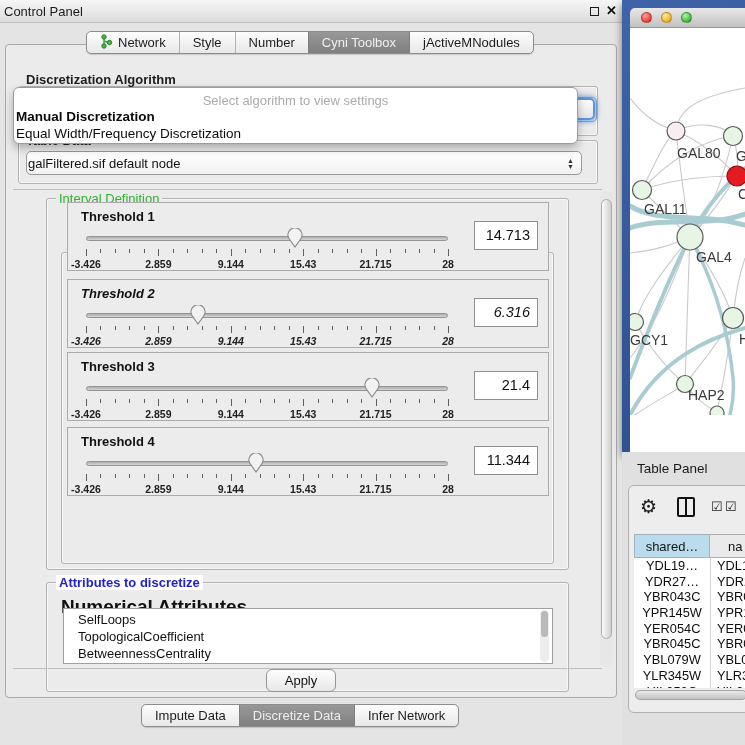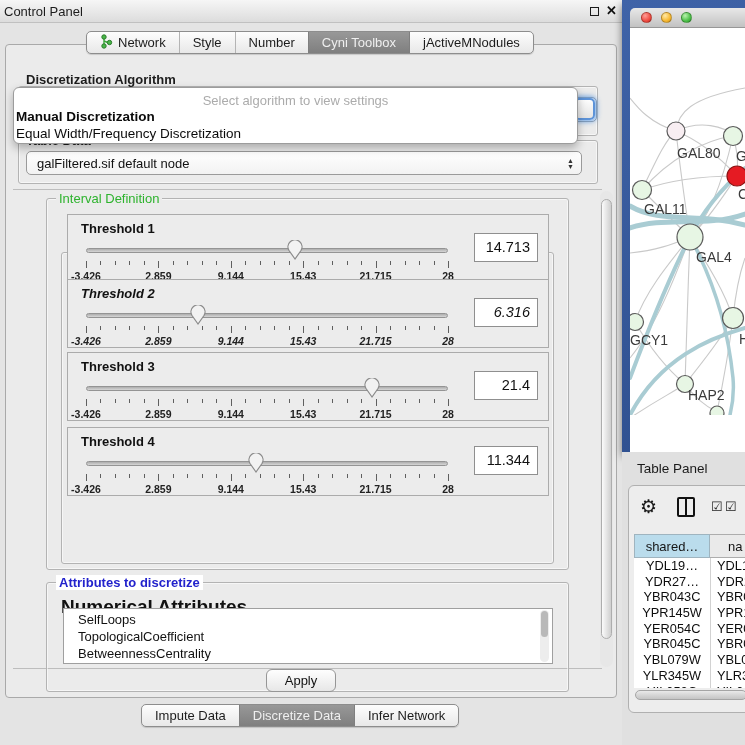--- a/index.html
+++ b/index.html
@@ -32,21 +32,21 @@
   
   .groupbox { position:absolute; border:1px solid #b3b3b3; border-radius:3px;
     box-shadow:inset 0 0 0 1px rgba(255,255,255,.55); }
   .group-title { position:absolute; font-size:13px; background:transparent; padding:0 3px; white-space:nowrap; }
   .t-black { color:#1d1d1d; font-weight:bold; }
   .t-green { color:#2eb32e; }
   .t-blue  { color:#2222cc; }
 
   
   .combo { position:absolute; background:linear-gradient(#ffffff,#f2f2f2); border:1px solid #9a9a9a;
-    border-radius:5px; display:flex; align-items:center; font-size:13px; color:#111; padding-left:10px; }
+    border-radius:5px; display:flex; align-items:center; font-size:13px; color:#111; padding-left:1px; }
   .combo .arrows { position:absolute; right:7px; top:50%; transform:translateY(-50%);
     display:flex; flex-direction:column; line-height:5.5px; font-size:7px; color:#333; }
   #disc-combo-focus { position:absolute; left:25px; top:96px; width:566px; height:25px;
     border:1px solid #9a9a9a; border-radius:5px; background:#fff; z-index:1; }
   #disc-combo-focus .stepper { position:absolute; right:1px; top:0px; width:21px; height:22px;
     border:2px solid #5d93d8; border-radius:5px; box-shadow:0 0 5px 2px rgba(98,155,222,.85);
     background:linear-gradient(#fdfdfd,#e4e4e4); }
 
   
   #algo-popup { position:absolute; left:13px; top:87px; width:565px; height:57px; background:#ffffff;
@@ -160,21 +160,21 @@
         <span style="position:absolute; left:66px; top:31px; font-size:13px; font-weight:bold; color:#111;">Number of Intervals</span>
         <div class="combo" style="left:185px; top:27px; width:261px; height:24px; padding-left:17px;">
           <span>5</span>
           <span class="arrows">▲<br>▼</span>
         </div>
 
         <div class="groupbox" style="left:48px; top:62px; width:493px; height:312px;"></div>
         <span class="group-title t-blue" style="left:58px; top:55px; background:#ebebeb;">Threshold's Coordinates for 5 Intervals</span>
 
         <div id="th-container" style="position:absolute; left:34px; top:0; width:520px; height:380px;">
-            <div class="th-panel" style="top: 24px; padding-left: 8px;">
+            <div class="th-panel" style="top: 12px; padding-left: 8px;">
               <div class="th-name">Threshold 1</div>
               <div class="slider">
                 <div class="sl-track"></div>
                 <div class="sl-tick major" style="left: 0%;"></div>
                 <div class="sl-tick minor" style="left: 4%;"></div>
                 <div class="sl-tick minor" style="left: 8%;"></div>
                 <div class="sl-tick minor" style="left: 12%;"></div>
                 <div class="sl-tick minor" style="left: 16%;"></div>
                 <div class="sl-tick major" style="left: 20%;"></div>
                 <div class="sl-tick minor" style="left: 24%;"></div>

